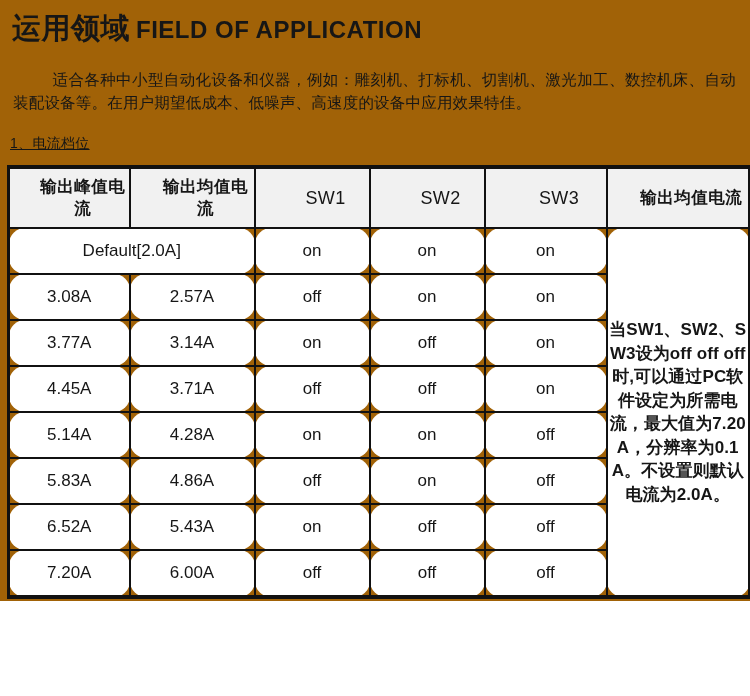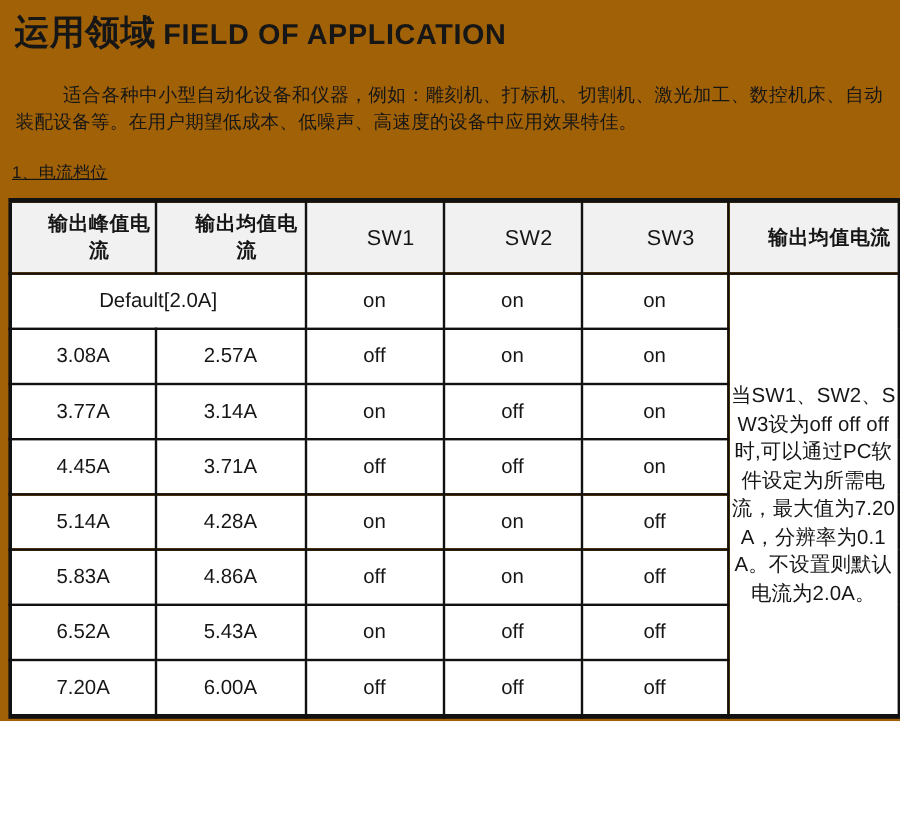--- a/index.html
+++ b/index.html
@@ -63,29 +63,31 @@
   table.current-table th.sw {
     font-weight: normal;
     font-size: 18px;
     letter-spacing: 0.3px;
     margin-left: 37px;
   }
   table.current-table td {
     height: 44px;
     font-size: 17px;
     background: #ffffff;
+    border-radius: 16px;
   }
   td.note-cell {
     font-size: 15px;
     line-height: 23.5px;
     text-align: left;
     vertical-align: middle;
     padding: 2px 3px 2px 6px;
     word-break: break-all;
     letter-spacing: 0.1px;
+    font-weight: bold;
   }
   .footer-label {
     margin: 14px 0 0 64px;
     font-size: 15px;
     font-weight: bold;
     letter-spacing: 0.3px;
   }
 </style>
 </head>
 <body>

